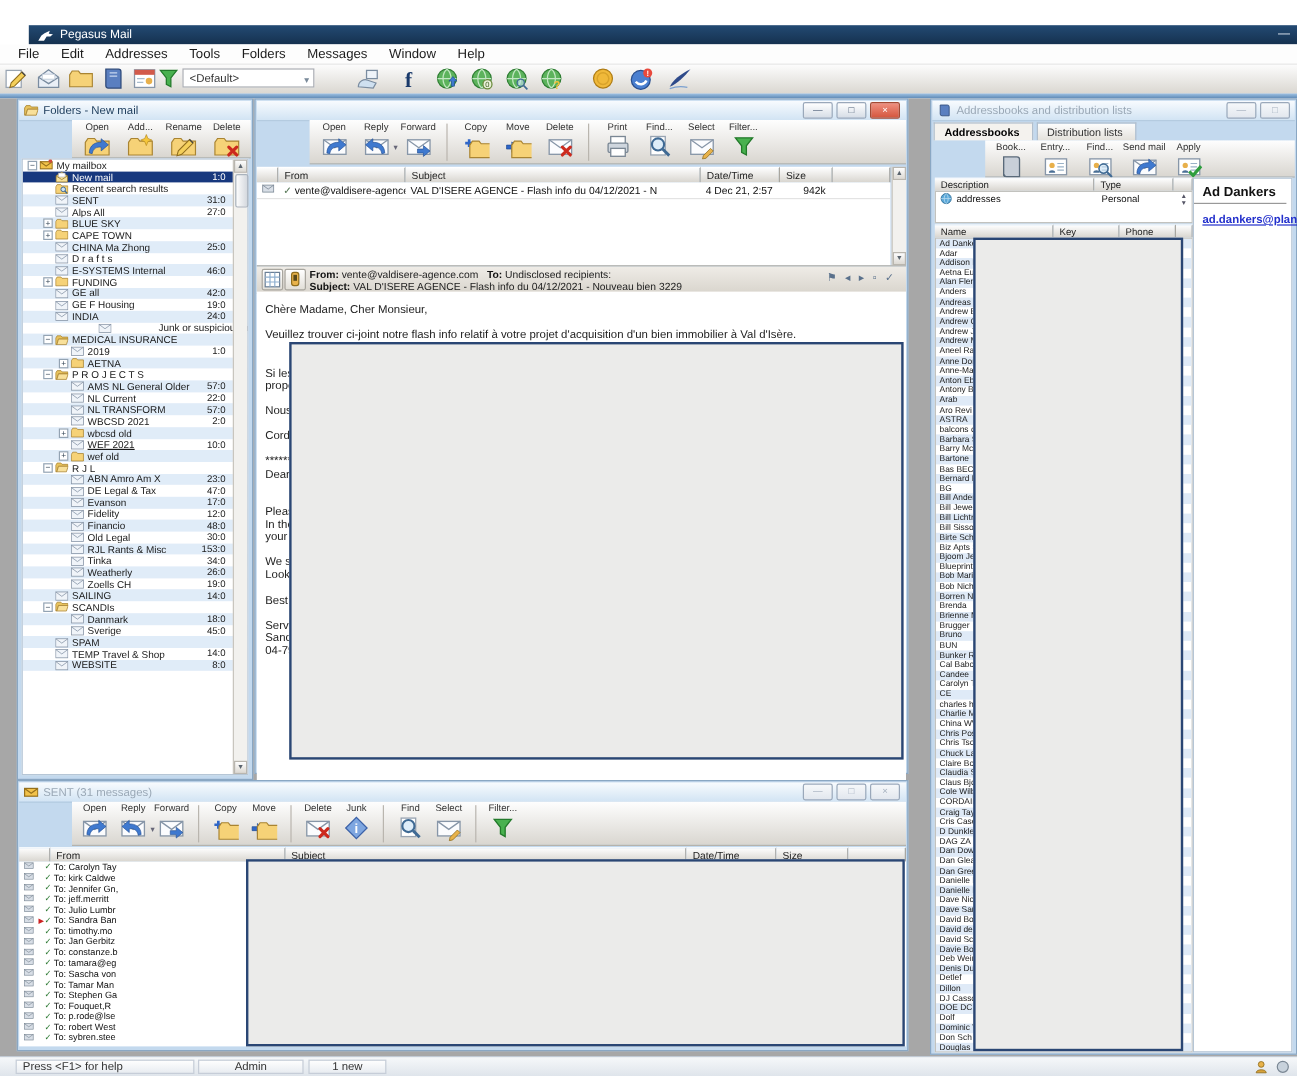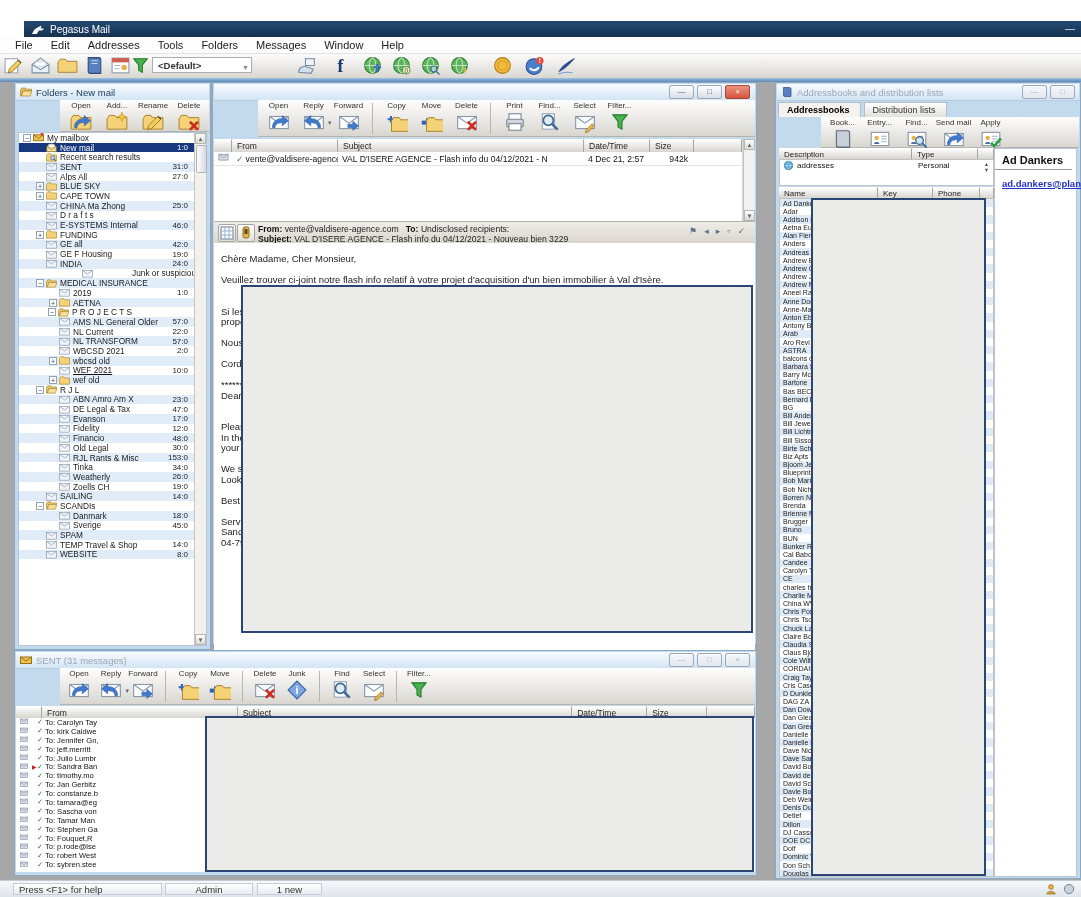--- a/index.html
+++ b/index.html
@@ -10,22 +10,22 @@
     background:linear-gradient(#234a73,#15314f);color:#fff;font-size:10px;display:flex;align-items:center;margin-left:24px;}
   .app-logo{width:14px;height:11px;margin:0 5px 0 7px;}
   .app-controls{position:absolute;right:10px;top:2px;display:flex;gap:14px;color:#dfe8f2;font-size:10px;}
   .app-controls span{cursor:default;}
   .menubar{position:absolute;left:0;top:37px;width:100%;height:17px;background:#fdfdfd;
     border-bottom:1px solid #e3e3e3;font-size:11px;color:#1c1c1c;display:flex;align-items:center;padding-left:6px;box-sizing:border-box;}
   .menu-item{padding:0 9px;}
   .main-toolbar{position:absolute;left:0;top:54px;width:100%;height:24px;
     background:linear-gradient(#fcfcfc,#dad7d1);border-bottom:1px solid #b9c6d2;}
   .mt-icon{position:absolute;top:1px;width:21px;height:21px;}
-  .combo{position:absolute;left:152px;top:3px;width:100px;height:16px;background:#fff;border:1px solid #abadb3;
-    font-size:9.5px;color:#333;line-height:16px;padding-left:5px;box-sizing:border-box;font-weight:bold;}
+  .combo{position:absolute;left:152px;top:3px;width:110px;height:16px;background:#fff;border:1px solid #abadb3;
+    font-size:9.5px;color:#333;line-height:16px;padding-left:5px;box-sizing:border-box;}
   .combo .arrow{position:absolute;right:2px;top:2px;font-size:7px;color:#7a8a9a;}
   .mdi-topline{position:absolute;left:0;top:78px;width:100%;height:4px;background:linear-gradient(#9cc0e2,#5d88b4);}
   .mdi{position:absolute;left:0;top:82px;width:100%;height:798px;background:#a7a7a7;}
   
   .win{position:absolute;background:#c3d9ee;border:1px solid #8aa7c3;box-sizing:border-box;}
   .win .titlebar{position:absolute;left:1px;right:1px;top:1px;height:16px;
     background:linear-gradient(#f8fbfe,#d2e4f4);border-bottom:1px solid #b4cbe0;
     font-size:9.5px;display:flex;align-items:center;color:#21405f;}
   .win .titlebar.inactive{color:#9aa8b6;}
   .win .titlebar .ticon{width:12px;height:12px;margin:0 4px 0 4px;flex:0 0 auto;}
@@ -404,21 +404,21 @@
             <span>2019</span>
             <span class="cnt">1:0</span>
           </div>
           <div class="tree-row" style="padding-left: 30px;">
             <span class="exp">+</span>
             <span class="nico"><svg viewBox="0 0 12 12" width="100%" height="100%">
                 <path d="M0.5 4 L1.8 2 H5.2 L6.2 3.2 H11.5 V10 H0.5 Z" fill="#f6d277" stroke="#a98432" stroke-width="0.7"></path>
               </svg></span>
             <span>AETNA</span>
           </div>
-          <div class="tree-row" style="padding-left: 29px;">
+          <div class="tree-row" style="padding-left: 17px;">
             <span class="exp">−</span>
             <span class="nico"><svg viewBox="0 0 12 12" width="100%" height="100%">
                 <path d="M0.5 4 L1.8 2 H5.2 L6.2 3.2 H11.5 V5 H3 L1.5 10 H0.5 Z" fill="#e8c35e" stroke="#a98432" stroke-width="0.7"></path>
                 <path d="M3 5 H11.8 L10.2 10 H1.5 Z" fill="#f8e09a" stroke="#a98432" stroke-width="0.7"></path>
               </svg></span>
             <span>P R O J E C T S</span>
           </div>
           <div class="tree-row" style="padding-left: 30px;">
             <span style="width: 10px; flex: 0 0 auto;"></span>
             <span class="nico"><svg viewBox="0 0 12 12" width="100%" height="100%">

